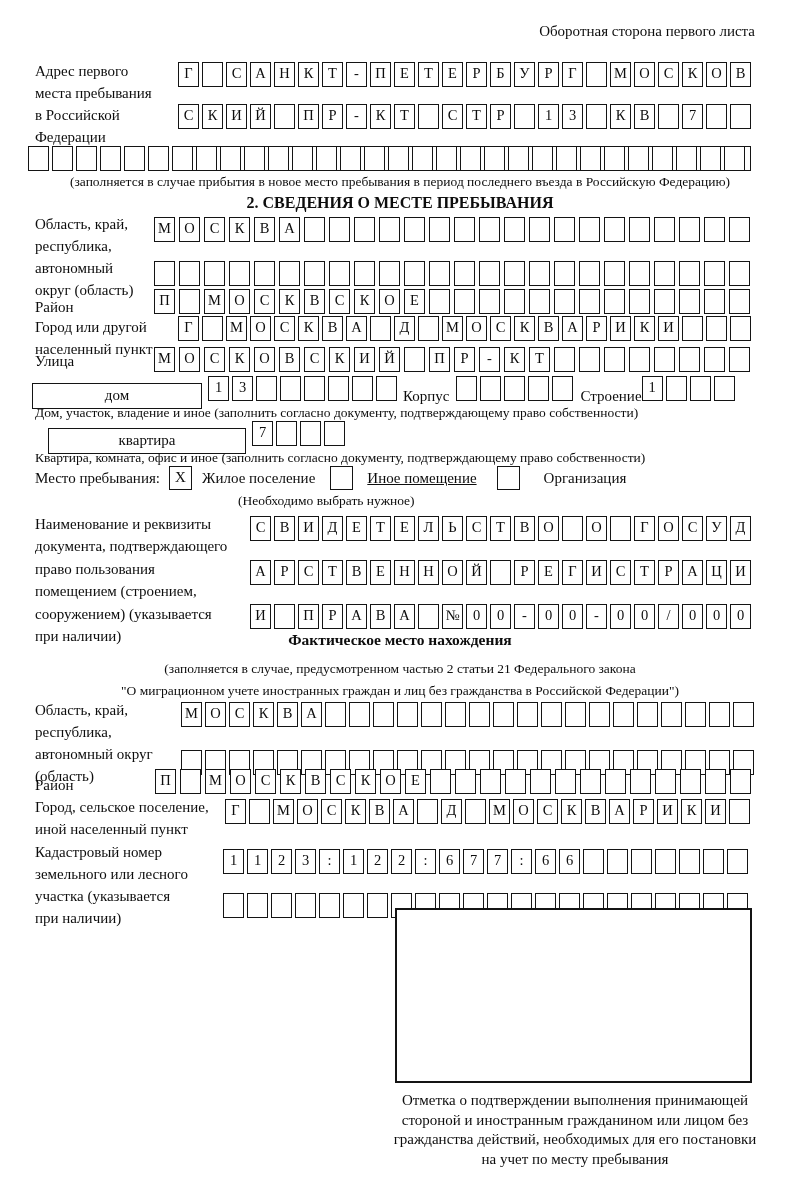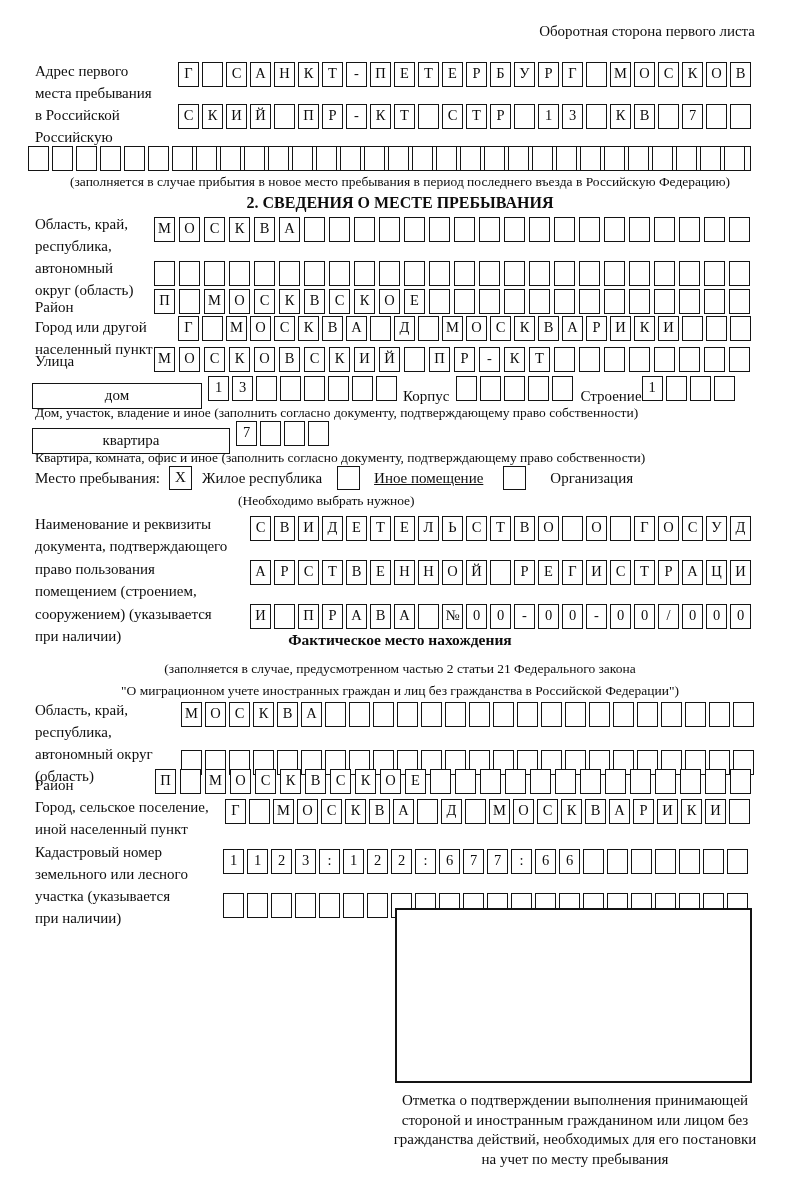--- a/index.html
+++ b/index.html
@@ -50,21 +50,21 @@
 <body>
 
 <div class="page">
 
   <div class="abs label" style="top:20px;right:45px;">Оборотная сторона первого листа</div>
 
   <div class="abs label" style="left:35px;top:60px;">
       <div class="line">Адрес первого</div>
       <div class="line">места пребывания</div>
       <div class="line">в Российской</div>
-      <div class="line">Российскую</div>
+      <div class="line">Федерации</div>
     </div>
   <div class="abs stack" style="left:178px;top:62px;">
     <div class="cellrow p24"><span class="cell">Г</span><span class="cell"></span><span class="cell">С</span><span class="cell">А</span><span class="cell">Н</span><span class="cell">К</span><span class="cell">Т</span><span class="cell">-</span><span class="cell">П</span><span class="cell">Е</span><span class="cell">Т</span><span class="cell">Е</span><span class="cell">Р</span><span class="cell">Б</span><span class="cell">У</span><span class="cell">Р</span><span class="cell">Г</span><span class="cell"></span><span class="cell">М</span><span class="cell">О</span><span class="cell">С</span><span class="cell">К</span><span class="cell">О</span><span class="cell">В</span></div>
     <div class="cellrow p24"><span class="cell">С</span><span class="cell">К</span><span class="cell">И</span><span class="cell">Й</span><span class="cell"></span><span class="cell">П</span><span class="cell">Р</span><span class="cell">-</span><span class="cell">К</span><span class="cell">Т</span><span class="cell"></span><span class="cell">С</span><span class="cell">Т</span><span class="cell">Р</span><span class="cell"></span><span class="cell">1</span><span class="cell">3</span><span class="cell"></span><span class="cell">К</span><span class="cell">В</span><span class="cell"></span><span class="cell">7</span><span class="cell"></span><span class="cell"></span></div>
     <div class="cellrow p24"><span class="cell"></span><span class="cell"></span><span class="cell"></span><span class="cell"></span><span class="cell"></span><span class="cell"></span><span class="cell"></span><span class="cell"></span><span class="cell"></span><span class="cell"></span><span class="cell"></span><span class="cell"></span><span class="cell"></span><span class="cell"></span><span class="cell"></span><span class="cell"></span><span class="cell"></span><span class="cell"></span><span class="cell"></span><span class="cell"></span><span class="cell"></span><span class="cell"></span><span class="cell"></span><span class="cell"></span></div>
   </div>
   <div class="abs cellrow p24" style="left:28px;top:146px;"><span class="cell"></span><span class="cell"></span><span class="cell"></span><span class="cell"></span><span class="cell"></span><span class="cell"></span><span class="cell"></span><span class="cell"></span><span class="cell"></span><span class="cell"></span><span class="cell"></span><span class="cell"></span><span class="cell"></span><span class="cell"></span><span class="cell"></span><span class="cell"></span><span class="cell"></span><span class="cell"></span><span class="cell"></span><span class="cell"></span><span class="cell"></span><span class="cell"></span><span class="cell"></span><span class="cell"></span><span class="cell"></span><span class="cell"></span><span class="cell"></span><span class="cell"></span><span class="cell"></span><span class="cell"></span></div>
   <div class="abs caption center" style="top:174px;">(заполняется в случае прибытия в новое место пребывания в период последнего въезда в Российскую Федерацию)</div>
 
   <div class="abs title center" style="top:194px;">2. СВЕДЕНИЯ О МЕСТЕ ПРЕБЫВАНИЯ</div>
@@ -95,30 +95,30 @@
   <div class="abs flexrow" style="left:32px;top:376px;">
     <div class="fieldbox" style="width:170px;text-align:right;">дом</div>
     <div class="cellrow p24" style="margin-left:6px;"><span class="cell">1</span><span class="cell">3</span><span class="cell"></span><span class="cell"></span><span class="cell"></span><span class="cell"></span><span class="cell"></span><span class="cell"></span></div>
     <div class="label" style="margin:0 7px 0 3px;">Корпус</div>
     <div class="cellrow p24"><span class="cell"></span><span class="cell"></span><span class="cell"></span><span class="cell"></span><span class="cell"></span></div>
     <div class="label" style="margin:0 0 0 4px;">Строение</div>
     <div class="cellrow p24"><span class="cell">1</span><span class="cell"></span><span class="cell"></span><span class="cell"></span></div>
   </div>
   <div class="abs caption" style="left:35px;top:405px;">Дом, участок, владение и иное (заполнить согласно документу, подтверждающему право собственности)</div>
 
-  <div class="abs flexrow" style="left:32px;top:421px;">
+  <div class="abs flexrow" style="left:48px;top:421px;">
     <div class="fieldbox" style="width:198px;">квартира</div>
     <div class="cellrow p24" style="margin-left:6px;"><span class="cell">7</span><span class="cell"></span><span class="cell"></span><span class="cell"></span></div>
   </div>
   <div class="abs caption" style="left:35px;top:450px;">Квартира, комната, офис и иное (заполнить согласно документу, подтверждающему право собственности)</div>
 
   <div class="abs flexrow" style="left:35px;top:466px;">
     <div class="label">Место пребывания:</div>
     <span class="checkbox" style="margin-left:9px;">X</span>
-    <div class="label" style="margin-left:10px;">Жилое республика</div>
+    <div class="label" style="margin-left:10px;">Жилое поселение</div>
     <span class="checkbox" style="margin-left:15px;"></span>
     <div class="label" style="margin-left:14px;text-decoration:underline;">Иное помещение</div>
     <span class="checkbox" style="margin-left:20px;"></span>
     <div class="label" style="margin-left:24px;">Организация</div>
   </div>
   <div class="abs caption" style="left:238px;top:493px;">(Необходимо выбрать нужное)</div>
 
   <div class="abs label" style="left:35px;top:513px;line-height:22.4px;">
       <div class="line">Наименование и реквизиты</div>
       <div class="line">документа, подтверждающего</div>

